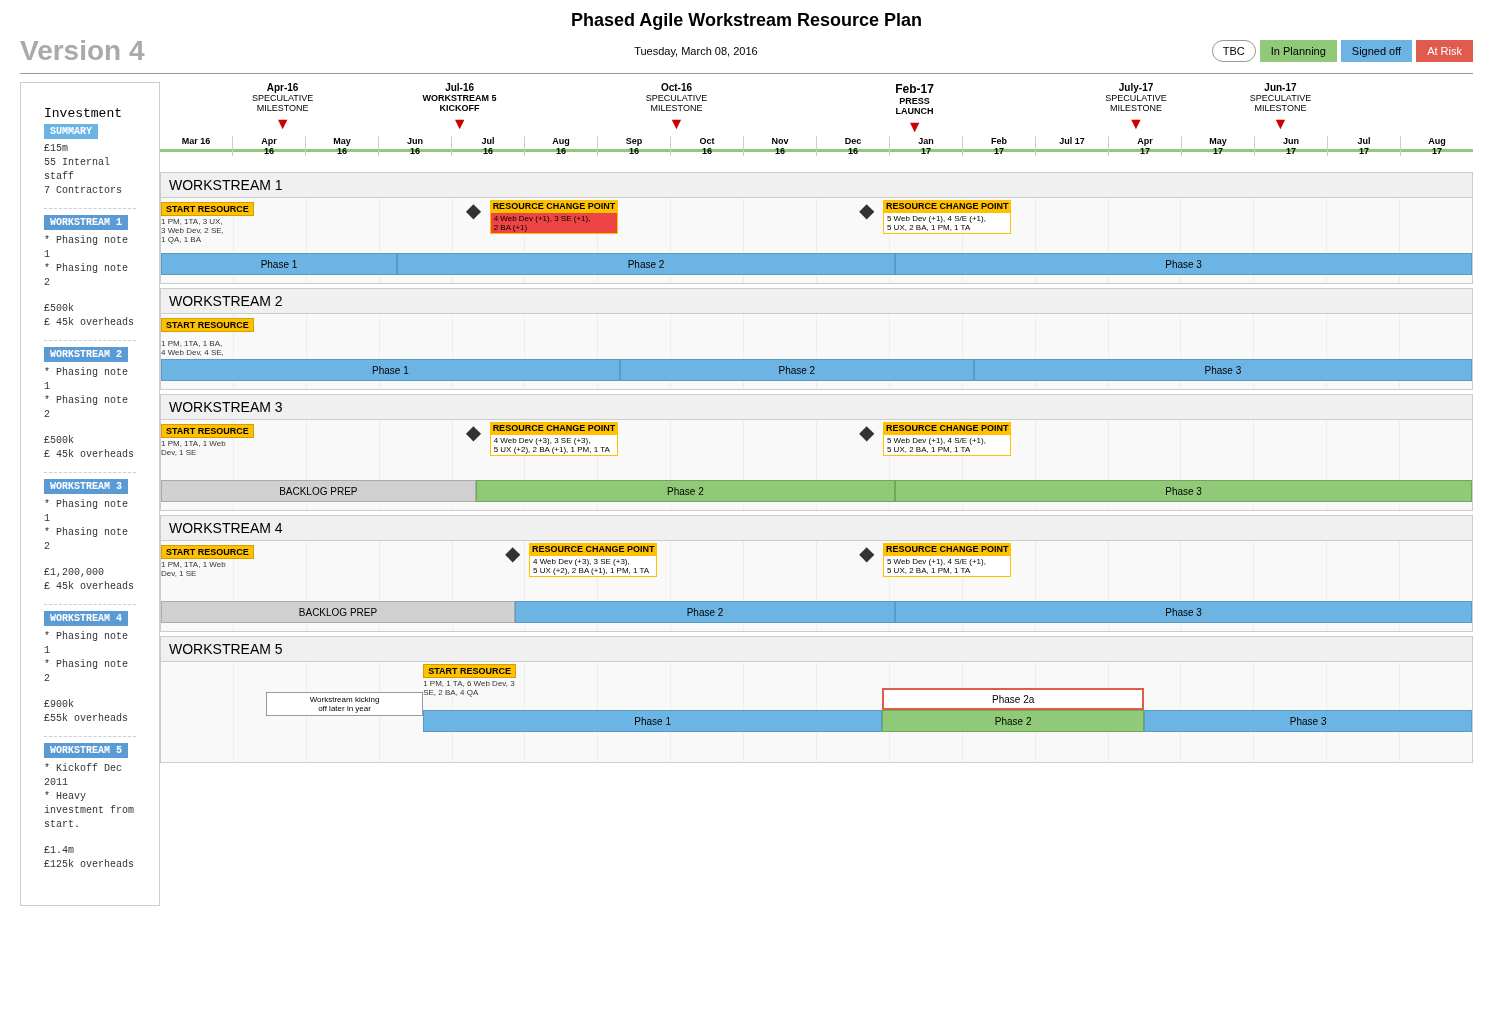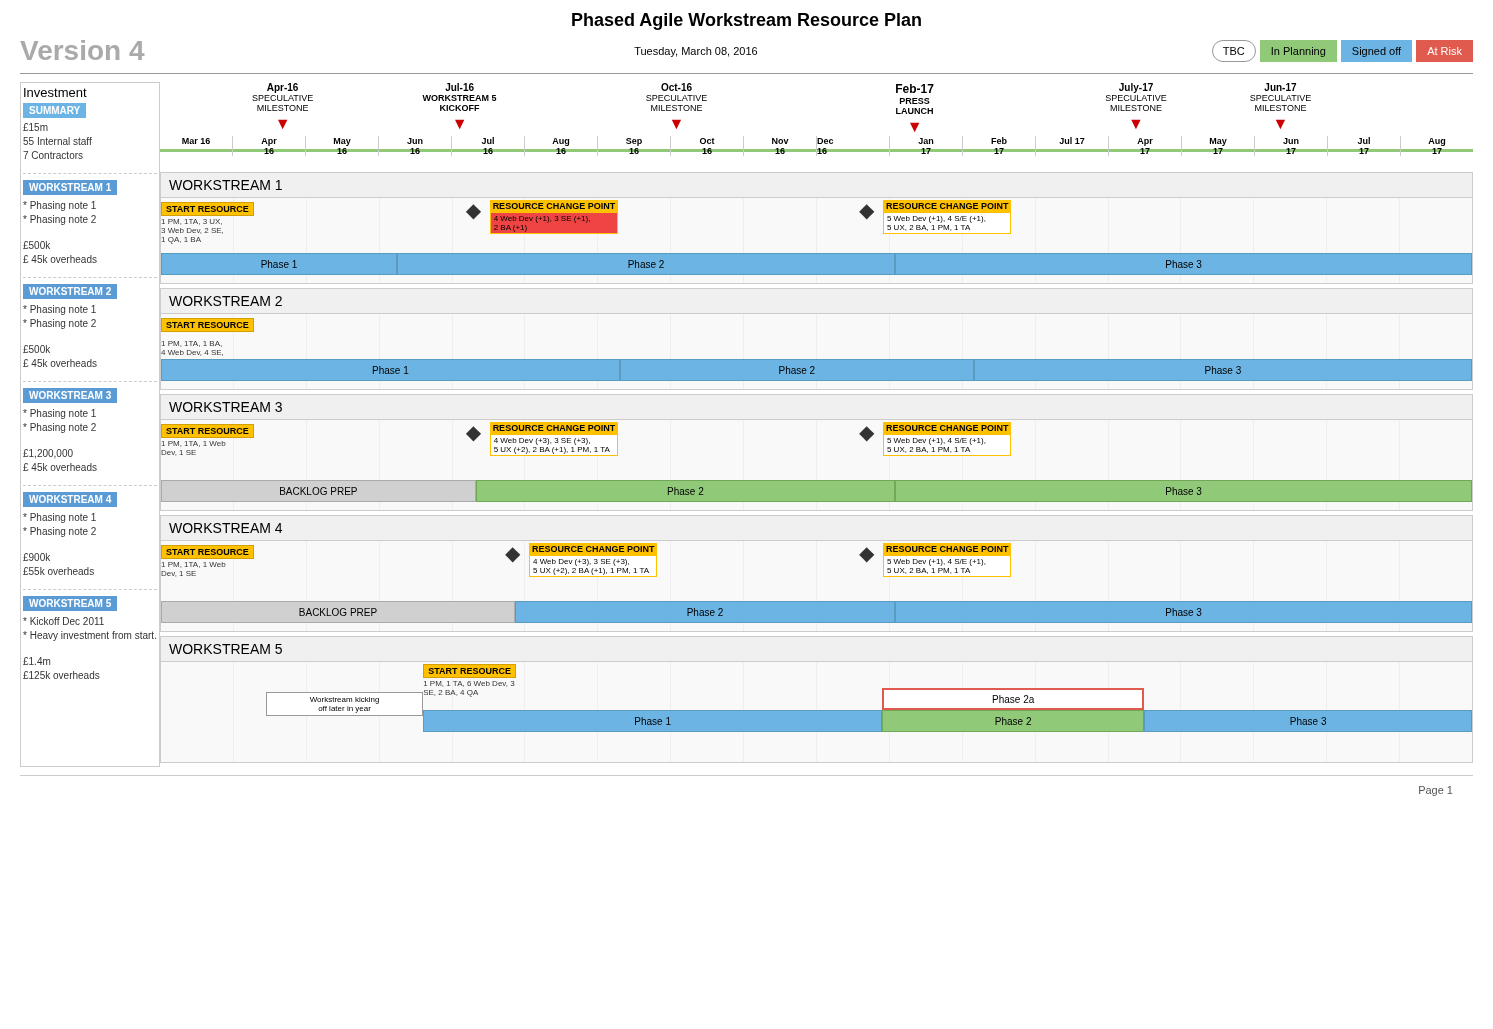--- a/index.html
+++ b/index.html
@@ -17,21 +17,21 @@
     .header-center { flex: 1; text-align: center; }
     .status-buttons { display: flex; gap: 4px; align-items: center; }
     .status-btn { padding: 4px 10px; border: 1px solid #999; font-size: 11px; background: #fff; cursor: pointer; }
     .status-btn.tbc { background: #fff; border-radius: 11px; }
     .status-btn.in-planning { background: #90c978; border-color: #90c978; color: #000; }
     .status-btn.signed-off { background: #6cb4e4; border-color: #6cb4e4; color: #000; }
     .status-btn.at-risk { background: #e05a4e; border-color: #e05a4e; color: #fff; }
 
     
     .main-content { display: flex; }
-    .left-panel { width: 140px; min-width: 140px; border: 1px solid #ccc; padding: 2px; }
+    .left-panel { width: 140px; min-width: 140px; border: 1px solid #ccc; padding: 23px; font-family: Liberation Mono, monospace; }
     .left-section { margin-bottom: 10px; }
     .left-section-title { font-size: 13px; font-weight: normal; }
     .left-ws-label { display: inline-block; padding: 2px 6px; font-size: 10px; font-weight: bold; color: #fff; margin-bottom: 4px; }
     .left-ws-label.ws1 { background: #5b9bd5; }
     .left-ws-label.ws2 { background: #5b9bd5; }
     .left-ws-label.ws3 { background: #5b9bd5; }
     .left-ws-label.ws4 { background: #5b9bd5; }
     .left-ws-label.ws5 { background: #5b9bd5; }
     .left-info { font-size: 10px; color: #333; line-height: 1.4; }
     .left-divider { border-bottom: 1px dashed #ccc; margin: 6px 0; }
@@ -169,21 +169,21 @@
         <div style="position:absolute; bottom:16px; left:0; right:0; display:flex;">
           <div style="flex:1; text-align:center; font-size:9px; font-weight:bold; border-right:1px solid #ccc;">Mar 16</div>
           <div style="flex:1; text-align:center; font-size:9px; font-weight:bold; border-right:1px solid #ccc;">Apr<br>16</div>
           <div style="flex:1; text-align:center; font-size:9px; font-weight:bold; border-right:1px solid #ccc;">May<br>16</div>
           <div style="flex:1; text-align:center; font-size:9px; font-weight:bold; border-right:1px solid #ccc;">Jun<br>16</div>
           <div style="flex:1; text-align:center; font-size:9px; font-weight:bold; border-right:1px solid #ccc;">Jul<br>16</div>
           <div style="flex:1; text-align:center; font-size:9px; font-weight:bold; border-right:1px solid #ccc;">Aug<br>16</div>
           <div style="flex:1; text-align:center; font-size:9px; font-weight:bold; border-right:1px solid #ccc;">Sep<br>16</div>
           <div style="flex:1; text-align:center; font-size:9px; font-weight:bold; border-right:1px solid #ccc;">Oct<br>16</div>
           <div style="flex:1; text-align:center; font-size:9px; font-weight:bold; border-right:1px solid #ccc;">Nov<br>16</div>
-          <div style="flex:1; font-size:9px; font-weight:bold; border-right:1px solid #ccc;">Dec<br>16</div>
+          <div style="flex:1; text-align:center; font-size:9px; font-weight:bold; border-right:1px solid #ccc;">Dec<br>16</div>
           <div style="flex:1; text-align:center; font-size:9px; font-weight:bold; border-right:1px solid #ccc;">Jan<br>17</div>
           <div style="flex:1; text-align:center; font-size:9px; font-weight:bold; border-right:1px solid #ccc;">Feb<br>17</div>
           <div style="flex:1; text-align:center; font-size:9px; font-weight:bold; border-right:1px solid #ccc;">Jul 17</div>
           <div style="flex:1; text-align:center; font-size:9px; font-weight:bold; border-right:1px solid #ccc;">Apr<br>17</div>
           <div style="flex:1; text-align:center; font-size:9px; font-weight:bold; border-right:1px solid #ccc;">May<br>17</div>
           <div style="flex:1; text-align:center; font-size:9px; font-weight:bold; border-right:1px solid #ccc;">Jun<br>17</div>
           <div style="flex:1; text-align:center; font-size:9px; font-weight:bold; border-right:1px solid #ccc;">Jul<br>17</div>
           <div style="flex:1; text-align:center; font-size:9px; font-weight:bold;">Aug<br>17</div>
         </div>
       </div>
@@ -456,16 +456,13 @@
 
           <div style="position:absolute; bottom:30px; left:75%; width:25%; height:22px; background:#6cb4e4; border:1px solid #5a9bc4; display:flex; align-items:center; justify-content:center; font-size:10px;">
             <span>Phase 3</span>
           </div>
         </div>
       </div>
 
     </div>
   </div>
 
-  <div class="footer">
-    <span>Page 1</span>
-  </div>
 </div>
 
 </body></html>

